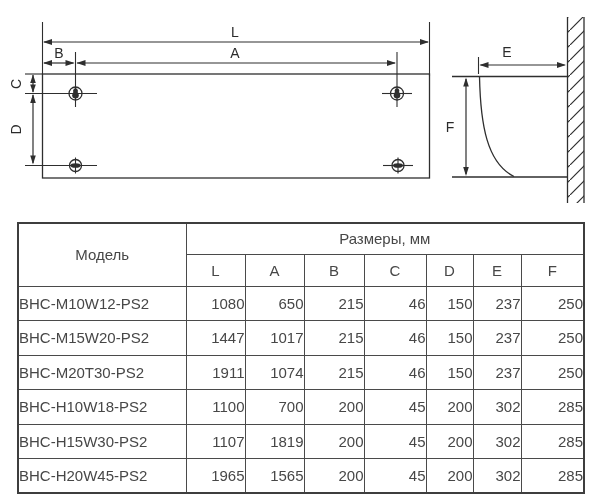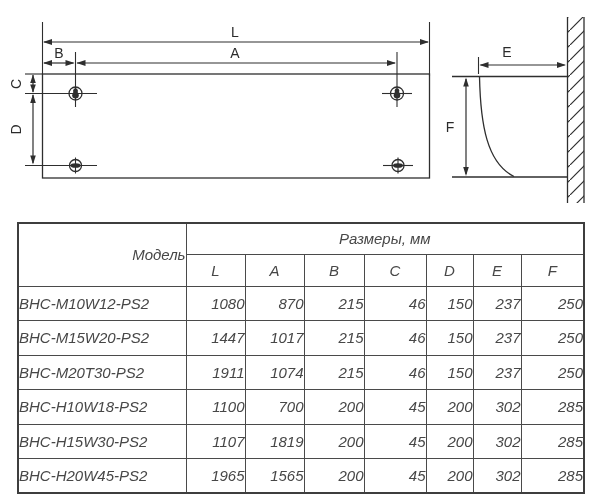--- a/index.html
+++ b/index.html
@@ -14,27 +14,27 @@
   }
   table.spec {
     position:absolute; left:17px; top:222px; width:566px;
     border-collapse:collapse; table-layout:fixed;
     border:2px solid #3e3e3e;
   }
   table.spec td {
     border:1.4px solid #4a4a4a;
     color:#474747; font-size:15px;
     vertical-align:middle;
-    padding:0; overflow:hidden; white-space:nowrap;font-style:italic;
+    padding:0; overflow:hidden; white-space:nowrap;
   }
   tr.h1 { height:31px; }
   tr.h2 { height:32px; }
   tr.data-row { height:34.5px;padding-left:8px; }
   td.model-header {
-    vertical-align:top; text-align:right;
+    vertical-align:top; text-align:center;
     padding-top:5px; font-size:16px; border-bottom:none;
   }
   td.dims-header { text-align:center; font-size:16px; }
   td.col-letter { text-align:center; font-size:15px; }
   td.model-cell { text-align:left; padding-left:8px; }
   td.num-cell { text-align:right; }
 </style>
 </head>
 <body>
 
@@ -181,21 +181,21 @@
         <td class="col-letter">B</td>
         <td class="col-letter">C</td>
         <td class="col-letter">D</td>
         <td class="col-letter">E</td>
         <td class="col-letter">F</td>
       </tr>
 
       <tr class="data-row">
         <td class="model-cell">BHC-M10W12-PS2</td>
         <td class="num-cell">1080</td>
-        <td class="num-cell">870</td>
+        <td class="num-cell">650</td>
         <td class="num-cell">215</td>
         <td class="num-cell">46</td>
         <td class="num-cell">150</td>
         <td class="num-cell">237</td>
         <td class="num-cell">250</td>
       </tr>
       <tr class="data-row">
         <td class="model-cell">BHC-M15W20-PS2</td>
         <td class="num-cell">1447</td>
         <td class="num-cell">1017</td>

